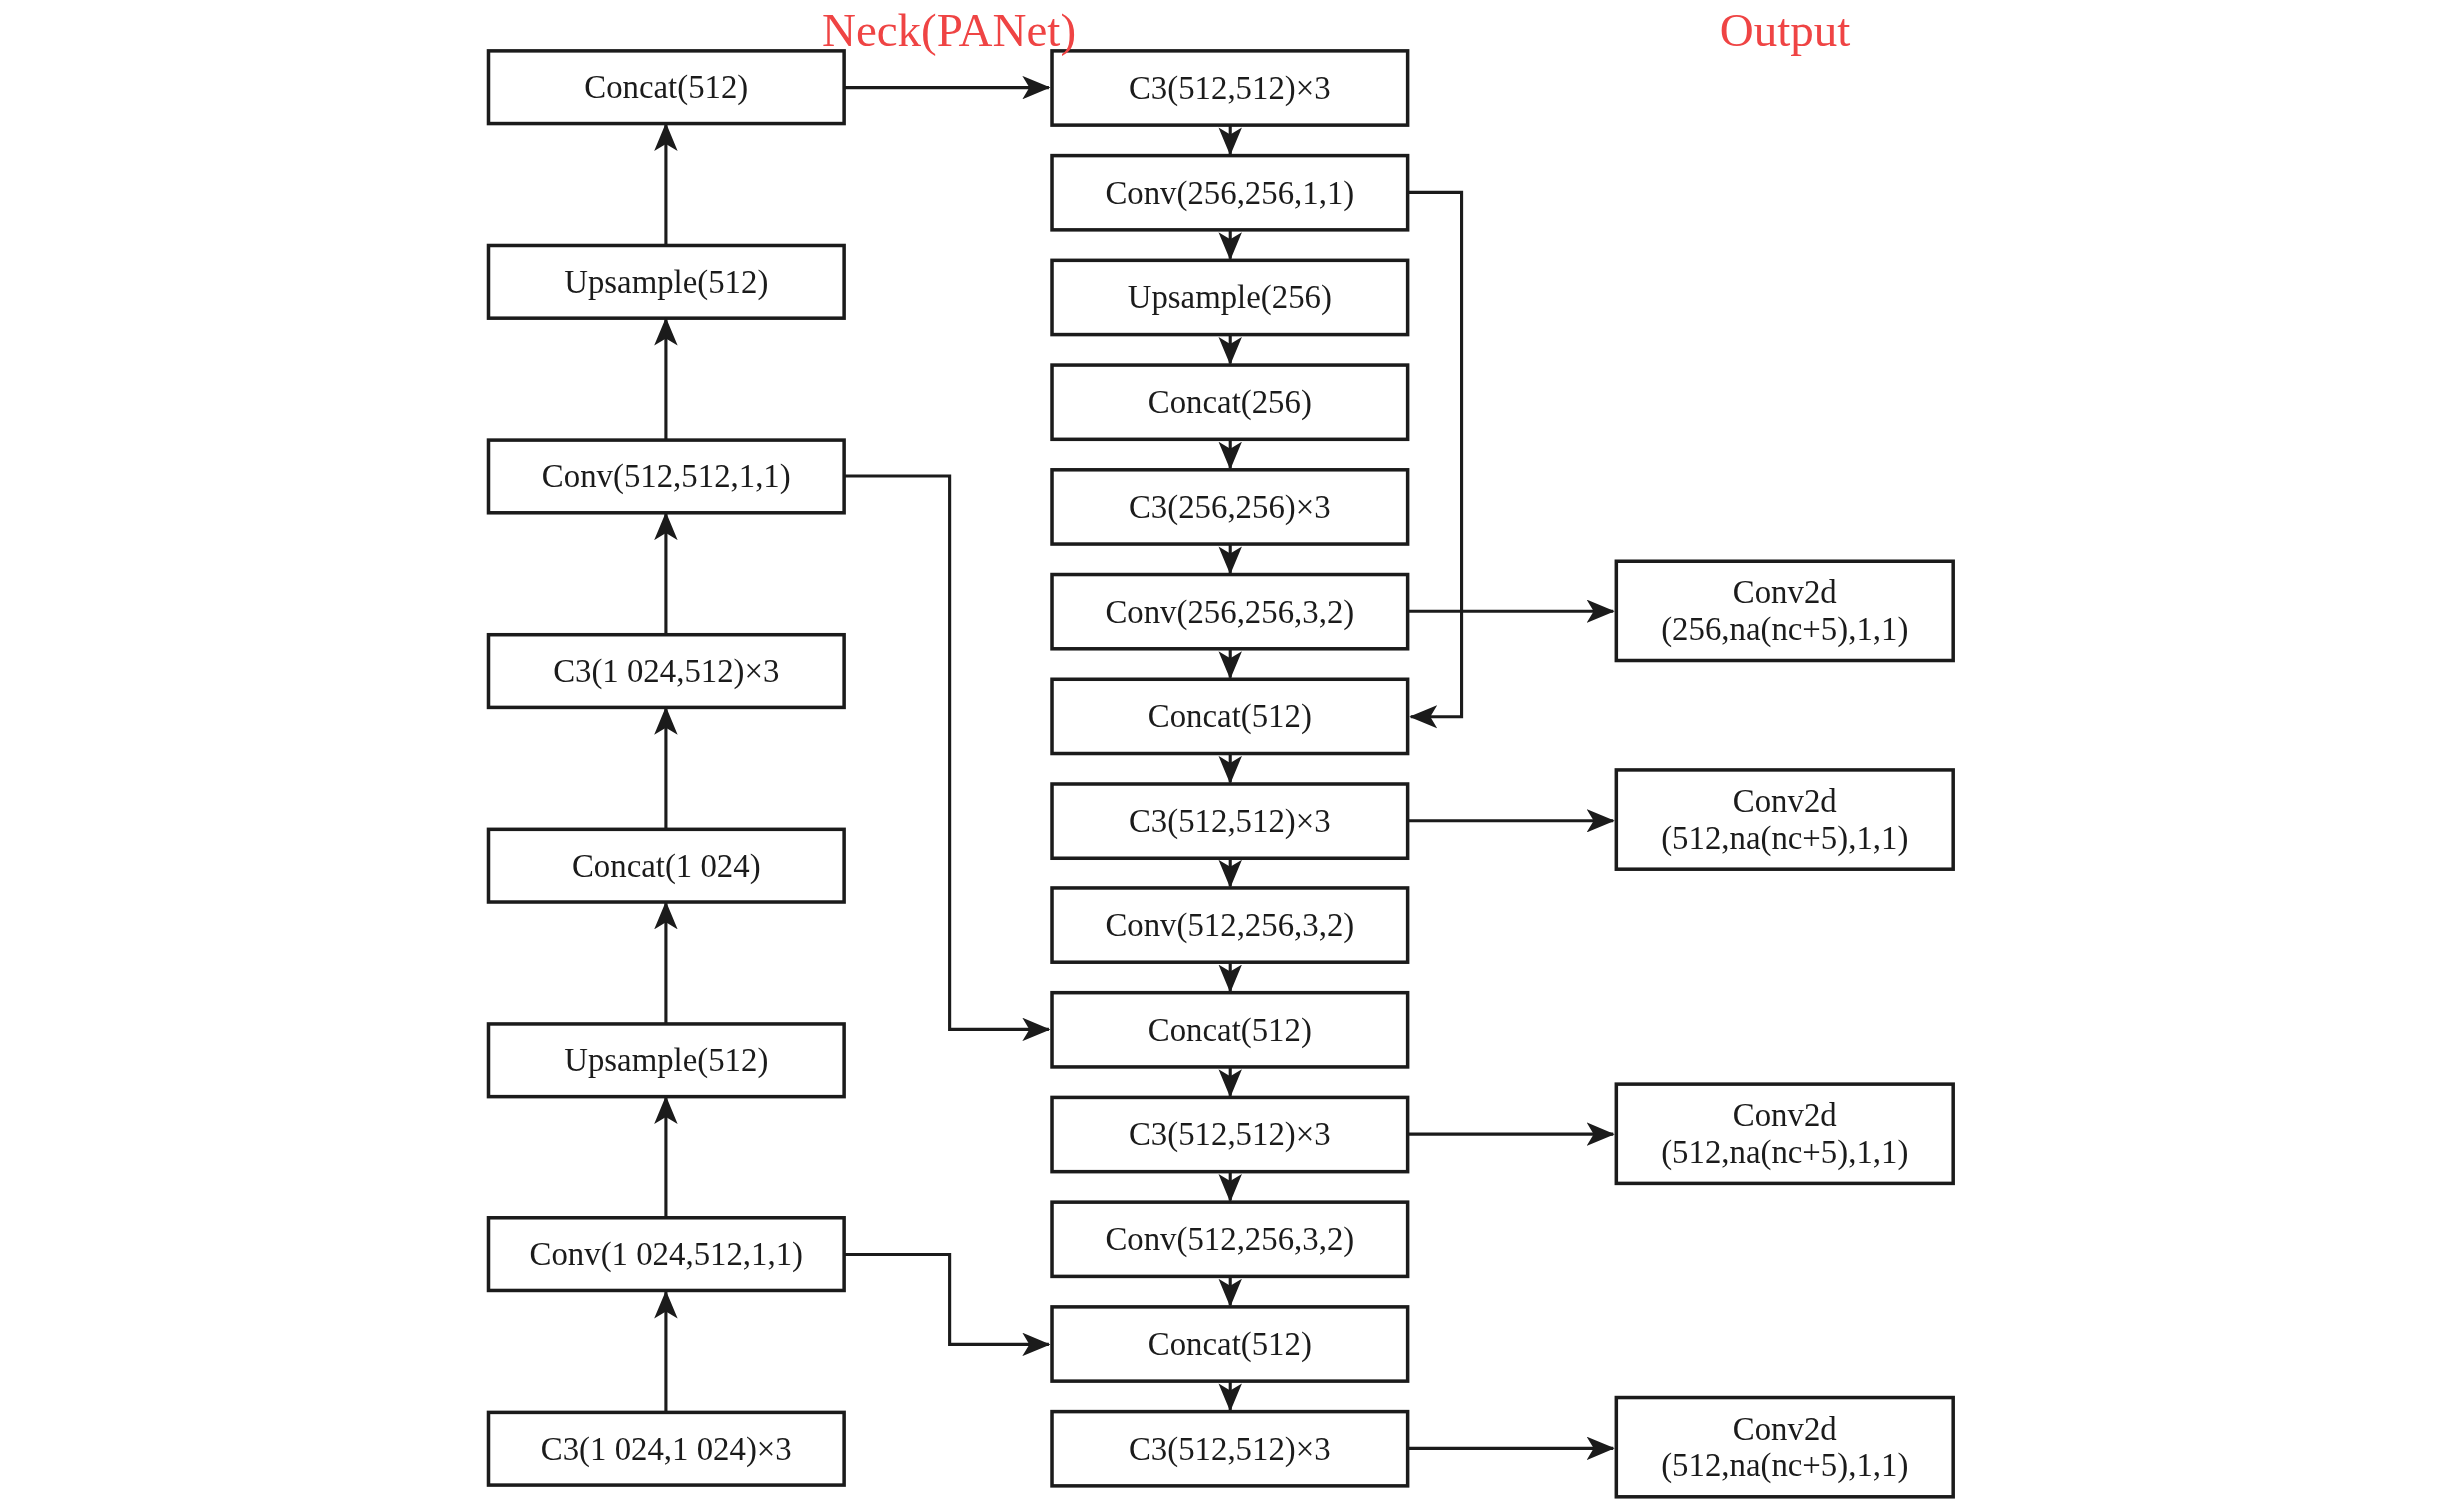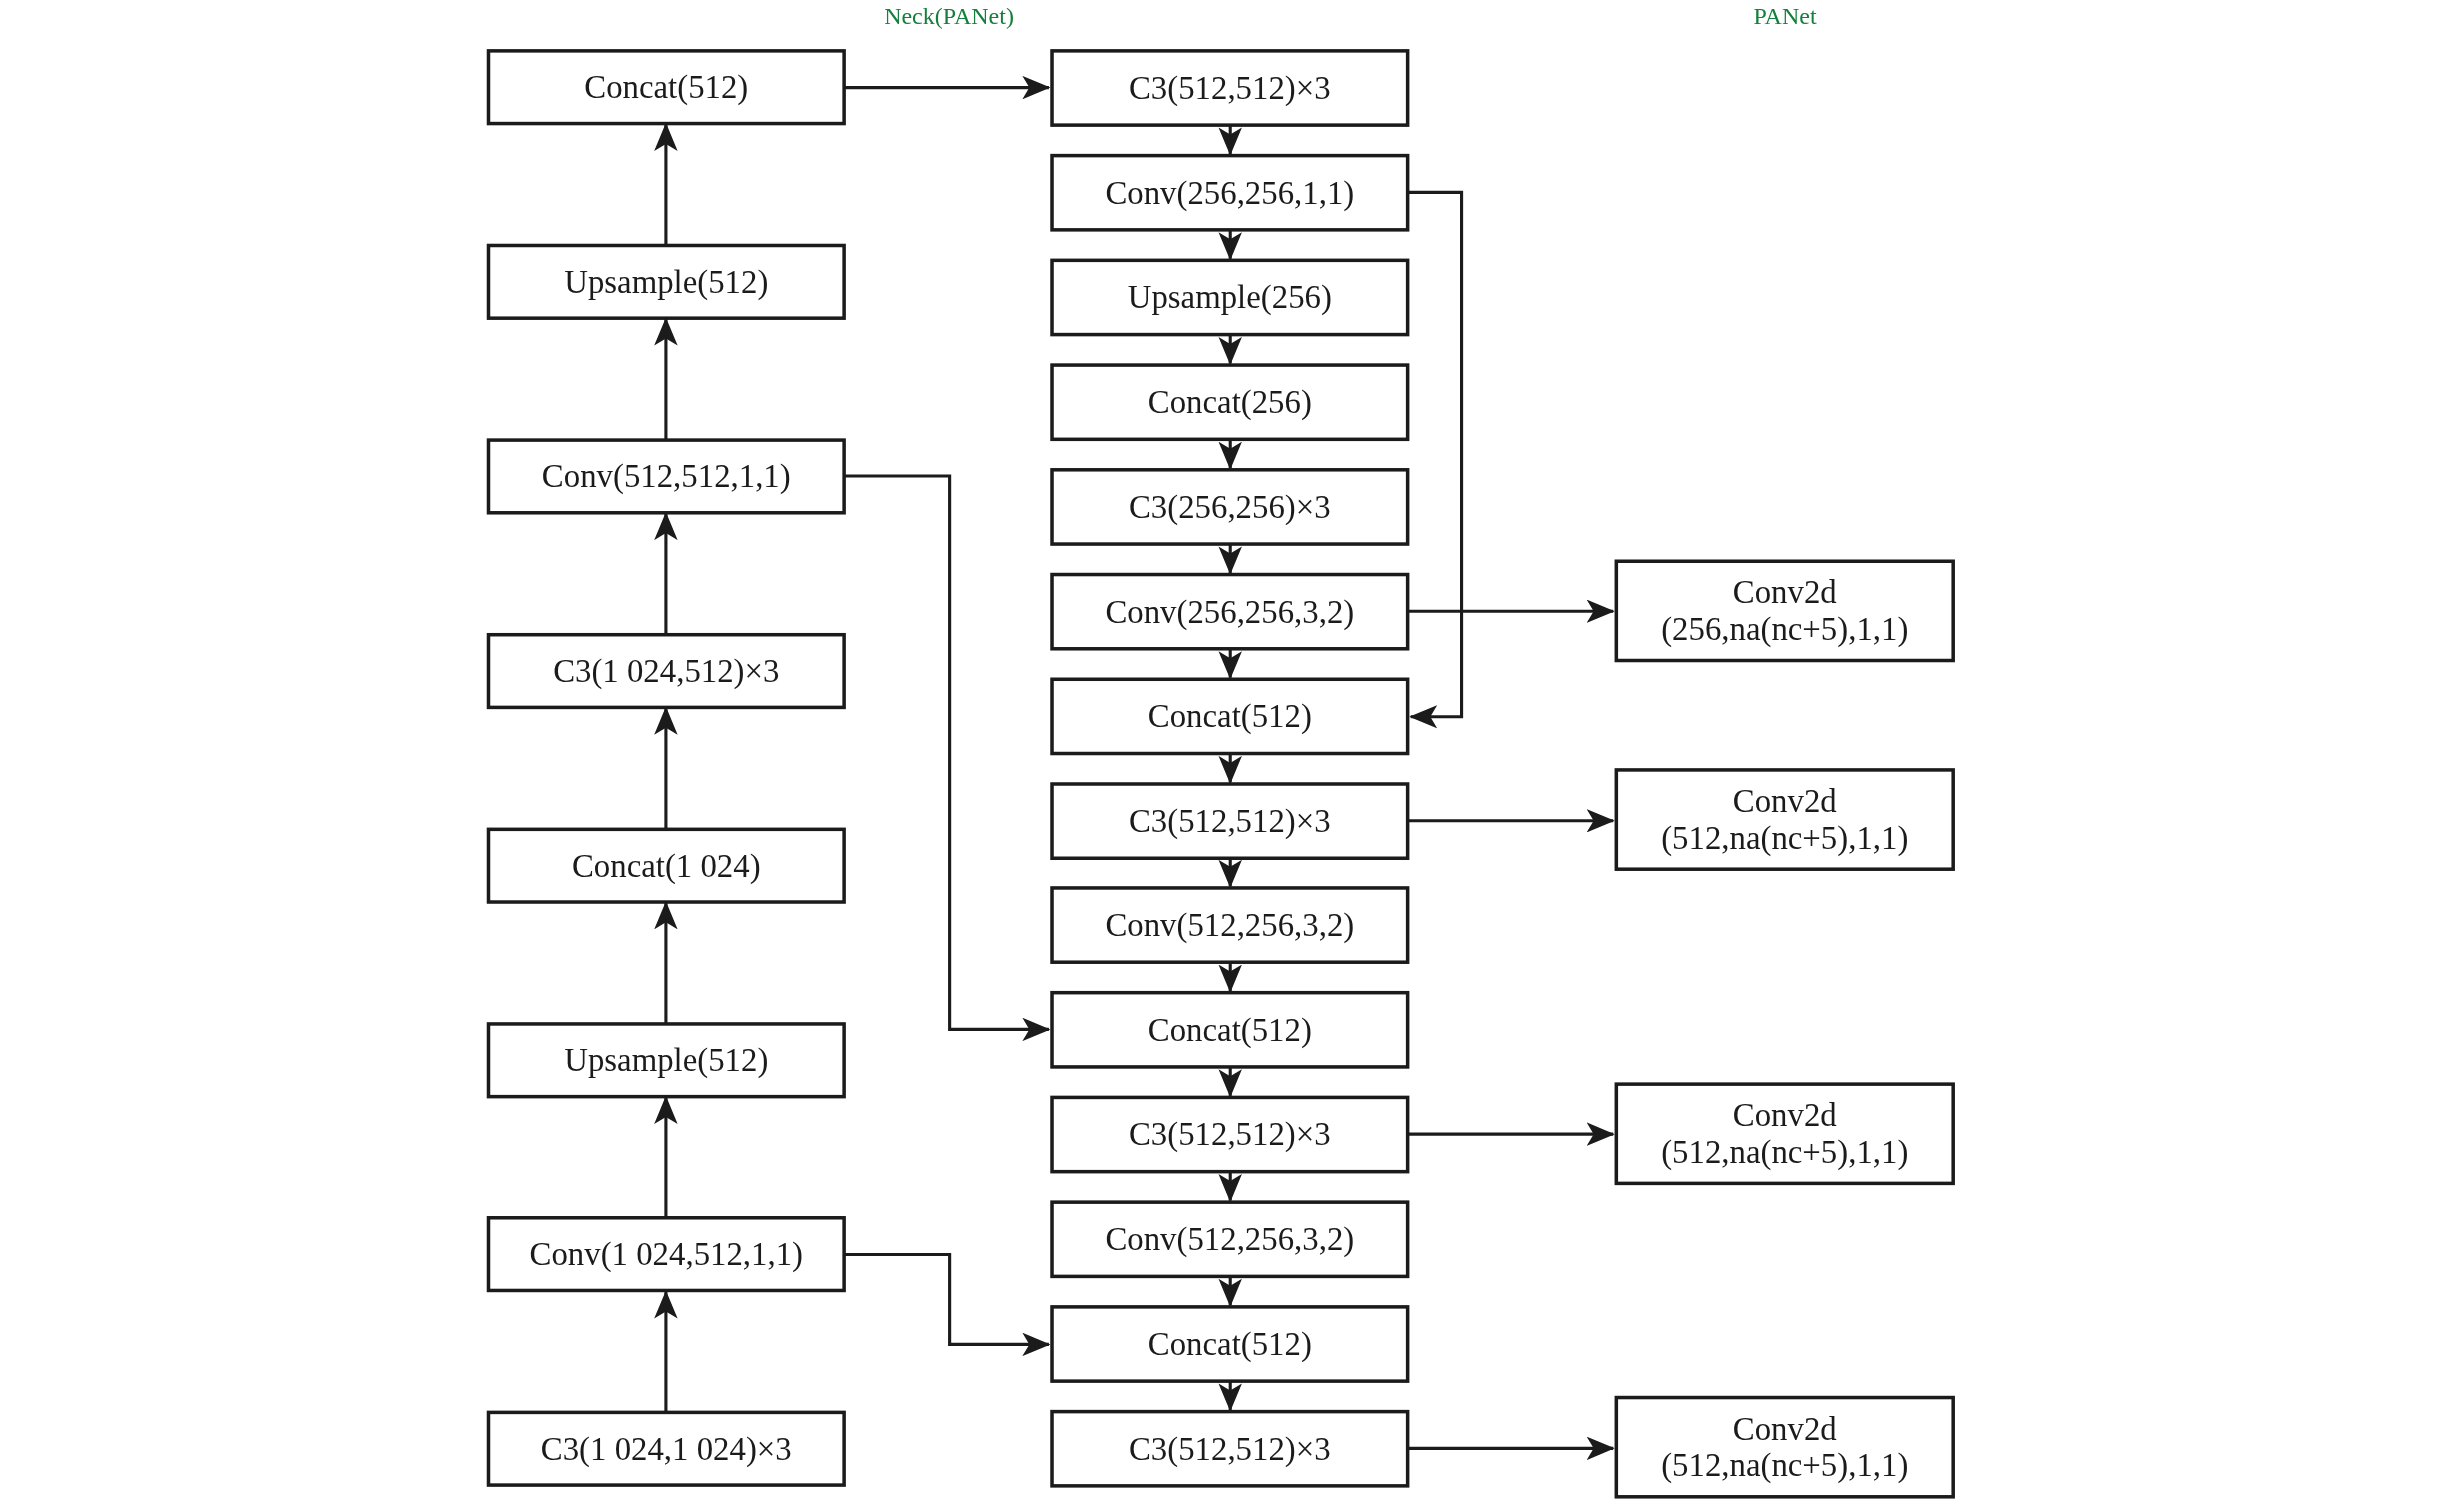--- a/index.html
+++ b/index.html
@@ -8,22 +8,22 @@
     width:2462px;height:1500px;
     background:#ffffff;
     font-family:"Liberation Serif","DejaVu Serif",serif;
     overflow:hidden;
   }
   #diagram{position:absolute;left:0;top:0;width:2462px;height:1500px;}
   .fig-title{
     position:absolute;
     top:3.1px;
     transform:translateX(-50%);
-    font-size:24px;
-    color:#15803d;
+    font-size:47px;
+    color:#ef4444;
     white-space:nowrap;
   }
   #neck-title{left:949px;}
   #output-title{left:1785px;}
   .node-label{font-size:42px;fill:#1b1b1b;}
 </style>
 </head>
 <body>
 
 <div id="canvas">
@@ -113,15 +113,15 @@
         <rect x="2068" y="985" width="431" height="127" fill="#ffffff" stroke="#1b1b1b" stroke-width="4.5"></rect>
         <text x="2283.5" text-anchor="middle" class="node-label"><tspan x="2283.5" y="1039">Conv2d</tspan><tspan x="2283.5" y="1086">(512,na(nc+5),1,1)</tspan></text>
         <rect x="2068" y="1387" width="431" height="127" fill="#ffffff" stroke="#1b1b1b" stroke-width="4.5"></rect>
         <text x="2283.5" text-anchor="middle" class="node-label"><tspan x="2283.5" y="1441">Conv2d</tspan><tspan x="2283.5" y="1488">(512,na(nc+5),1,1)</tspan></text>
         <rect x="2068" y="1788" width="431" height="127" fill="#ffffff" stroke="#1b1b1b" stroke-width="4.5"></rect>
         <text x="2283.5" text-anchor="middle" class="node-label"><tspan x="2283.5" y="1842">Conv2d</tspan><tspan x="2283.5" y="1889">(512,na(nc+5),1,1)</tspan></text>
       </g>
   </svg>
 
   <div class="fig-title" id="neck-title">Neck(PANet)</div>
-  <div class="fig-title" id="output-title">PANet</div>
+  <div class="fig-title" id="output-title">Output</div>
 </div>
 
 
 </body></html>

